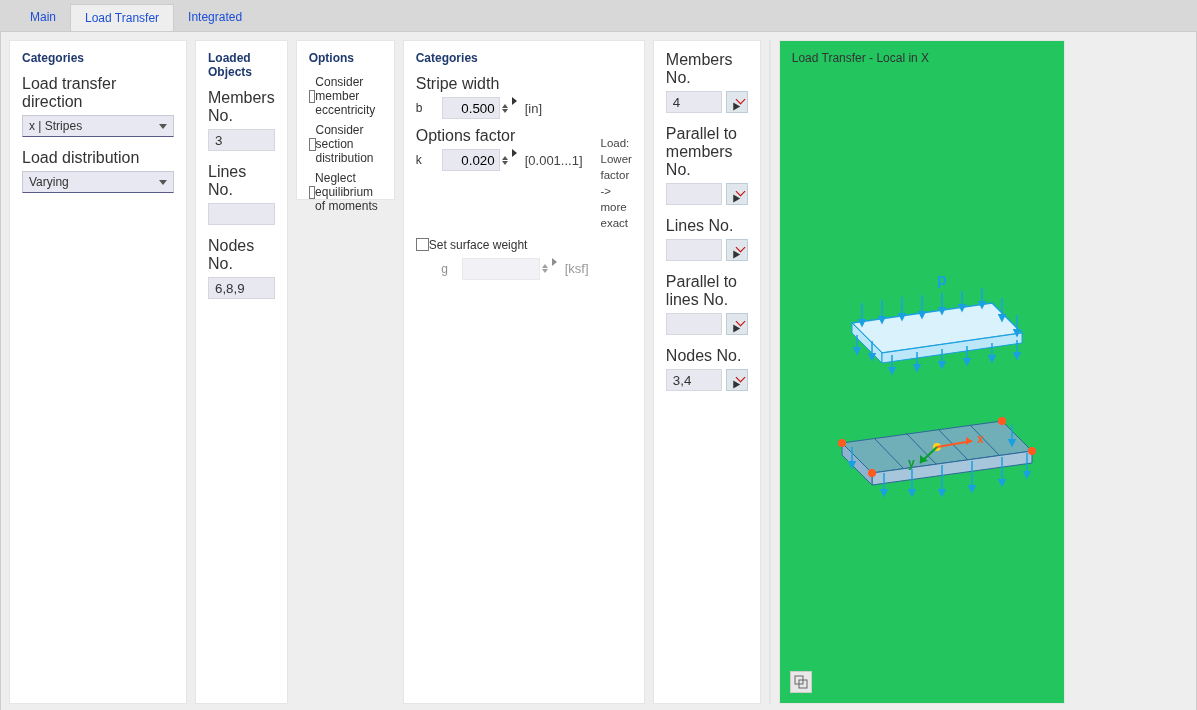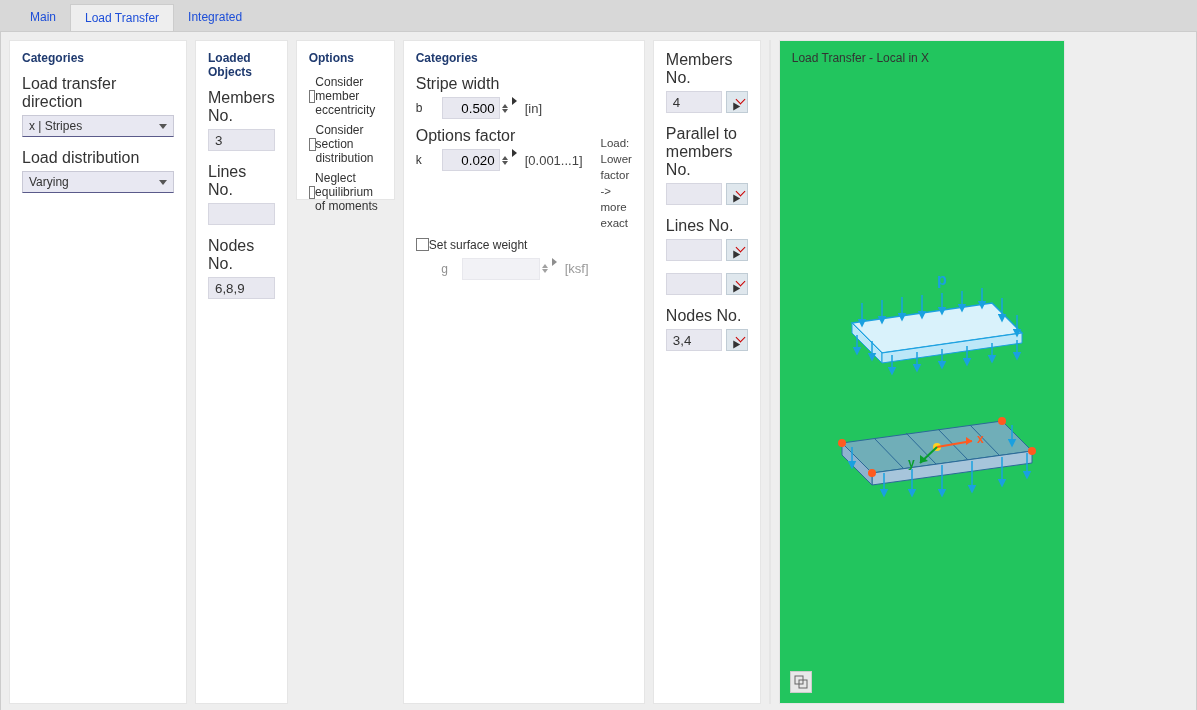--- a/index.html
+++ b/index.html
@@ -377,20 +377,21 @@
         </div>
       </div>
       <div class="field-group">
         <span class="field-label">Lines No.</span>
         <div class="input-with-btn">
           <input class="input-wide" value="" style="">
           <div class="pick-btn"></div>
         </div>
       </div>
       <div class="field-group">
+        <span class="field-label">Parallel to lines No.</span>
         <div class="input-with-btn">
           <input class="input-wide" value="" style="">
           <div class="pick-btn"></div>
         </div>
       </div>
       <div class="field-group" style="margin-bottom:0">
         <span class="field-label">Nodes No.</span>
         <div class="input-with-btn">
           <input class="input-wide" value="3,4" style="">
           <div class="pick-btn"></div>

